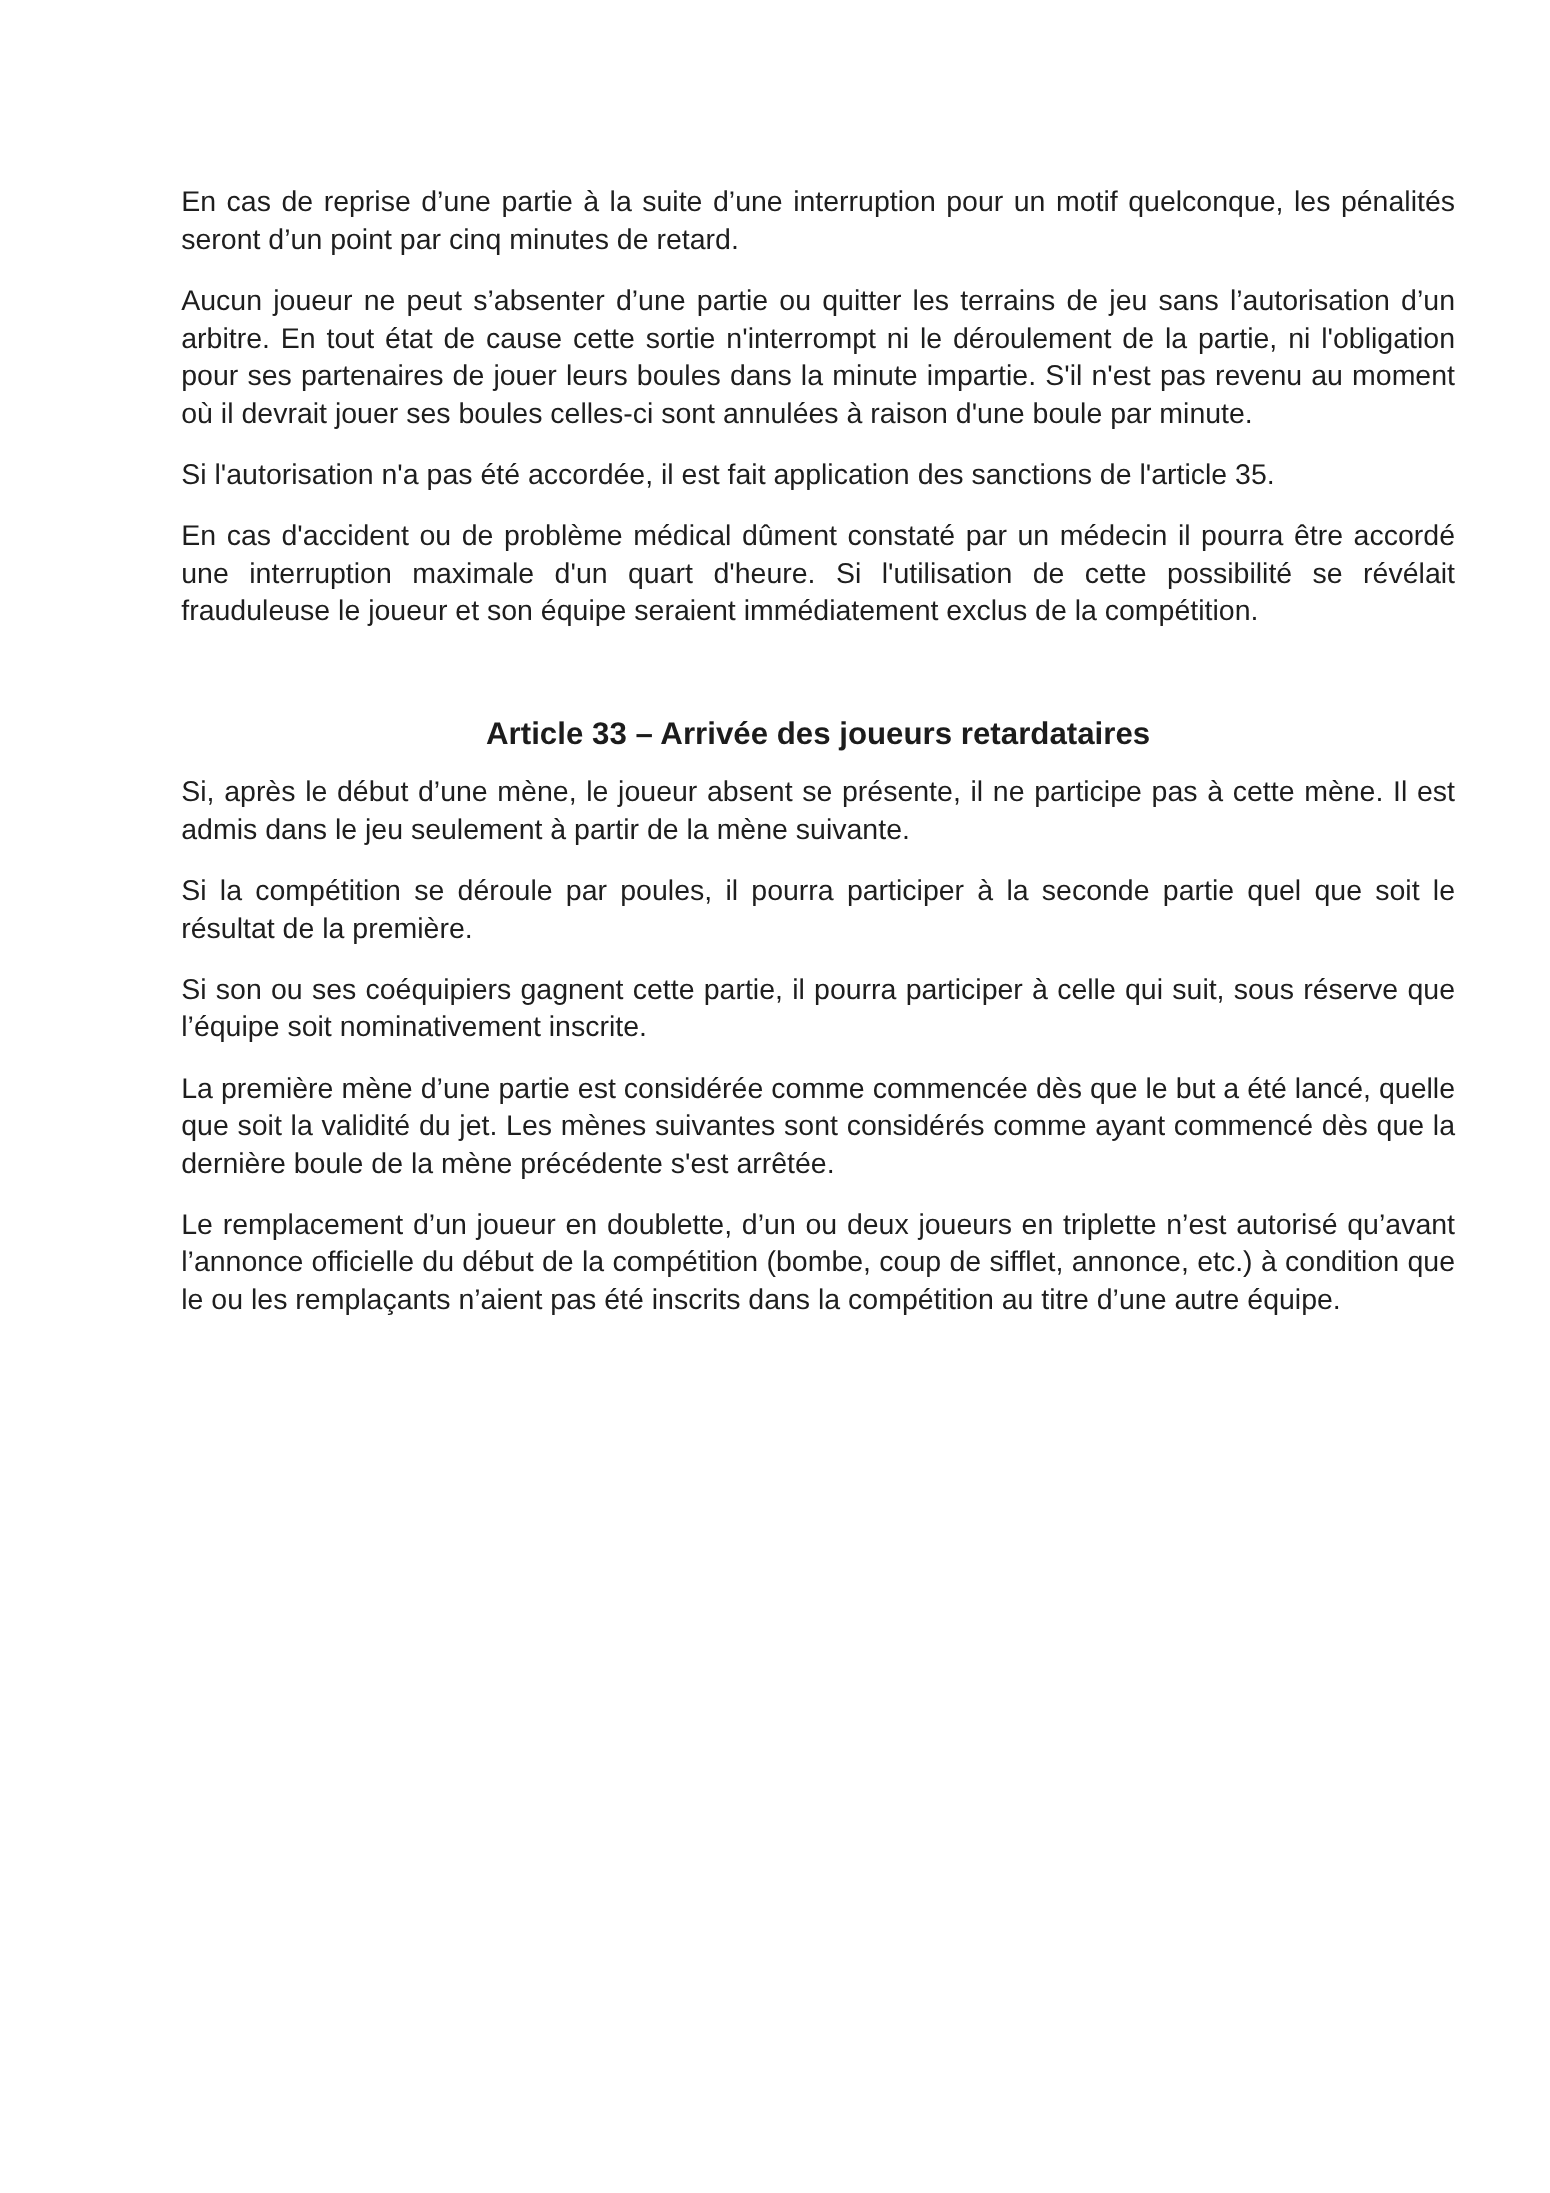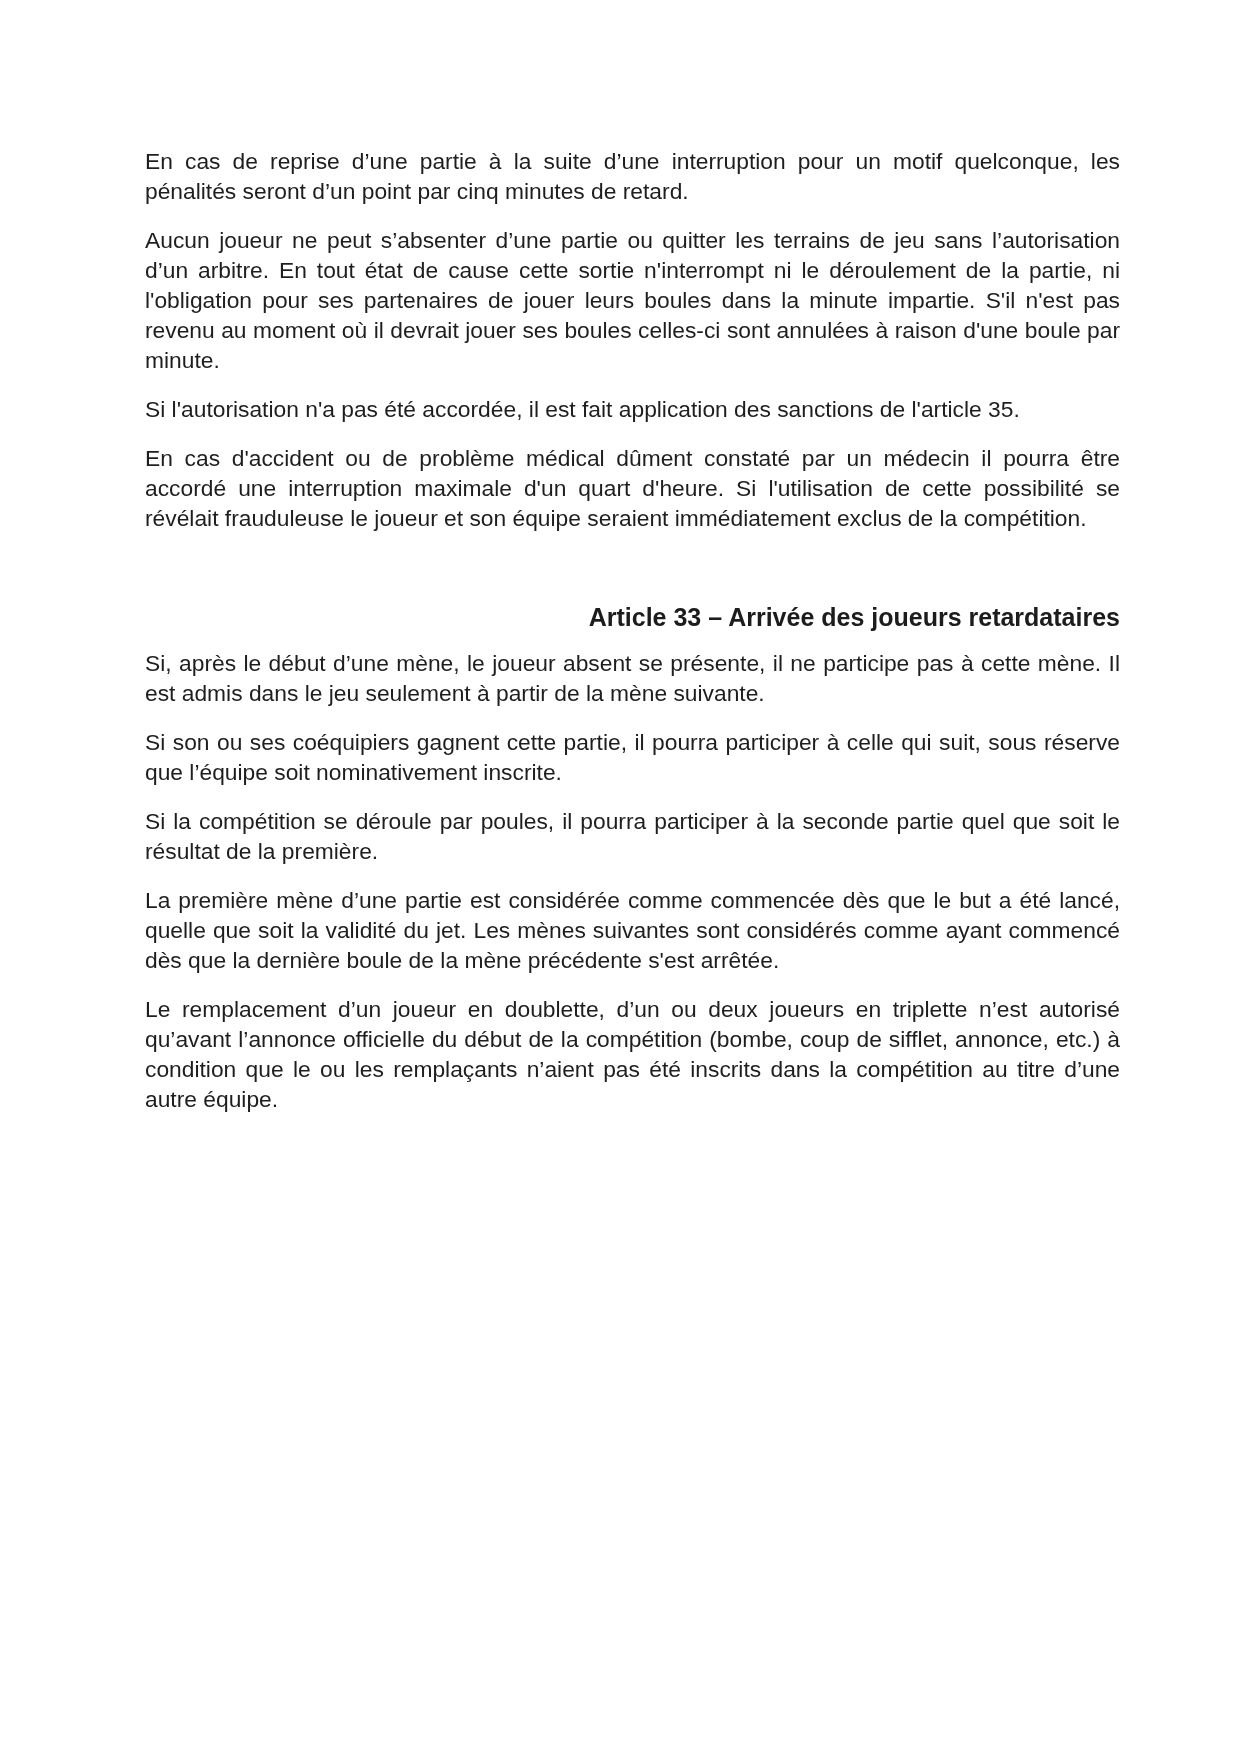--- a/index.html
+++ b/index.html
@@ -6,51 +6,51 @@
     margin: 0;
     padding: 0;
     background: #ffffff;
   }
   .page {
     position: relative;
     width: 1240px;
     height: 1754px;
     box-sizing: border-box;
     background: #ffffff;
-    padding: 146px 120px 0 145px;
+    padding: 146px 76px 0 145px;
     overflow: hidden;
     font-family: "Liberation Sans", "DejaVu Sans", sans-serif;
     color: #1e1e1e;
   }
   .page p {
     font-size: 22.8px;
     line-height: 30px;
     margin: 0 0 19px 0;
     text-align: justify;
     color: #1e1e1e;
   }
   .page h2 {
     font-size: 25px;
     line-height: 30px;
     font-weight: bold;
     margin: 69px 0 16px 0;
-    text-align: right;
+    text-align: center;
     color: #1c1c1c;
     letter-spacing: 0;
   }
 </style>
 </head>
 <body>
 
 <div class="page">
   <div class="content">
     <p>En cas de reprise d’une partie à la suite d’une interruption pour un motif quelconque, les pénalités seront d’un point par cinq minutes de retard.</p>
     <p>Aucun joueur ne peut s’absenter d’une partie ou quitter les terrains de jeu sans l’autorisation d’un arbitre. En tout état de cause cette sortie n'interrompt ni le déroulement de la partie, ni l'obligation pour ses partenaires de jouer leurs boules dans la minute impartie. S'il n'est pas revenu au moment où il devrait jouer ses boules celles-ci sont annulées à raison d'une boule par minute.</p>
     <p>Si l'autorisation n'a pas été accordée, il est fait application des sanctions de l'article 35.</p>
     <p>En cas d'accident ou de problème médical dûment constaté par un médecin il pourra être accordé une interruption maximale d'un quart d'heure. Si l'utilisation de cette possibilité se révélait frauduleuse le joueur et son équipe seraient immédiatement exclus de la compétition.</p>
     <h2>Article 33 – Arrivée des joueurs retardataires</h2>
     <p>Si, après le début d’une mène, le joueur absent se présente, il ne participe pas à cette mène. Il est admis dans le jeu seulement à partir de la mène suivante.</p>
+    <p>Si la compétition se déroule par poules, il pourra participer à la seconde partie quel que soit le résultat de la première.</p>
     <p>Si son ou ses coéquipiers gagnent cette partie, il pourra participer à celle qui suit, sous réserve que l’équipe soit nominativement inscrite.</p>
-    <p>Si la compétition se déroule par poules, il pourra participer à la seconde partie quel que soit le résultat de la première.</p>
     <p>La première mène d’une partie est considérée comme commencée dès que le but a été lancé, quelle que soit la validité du jet. Les mènes suivantes sont considérés comme ayant commencé dès que la dernière boule de la mène précédente s'est arrêtée.</p>
     <p>Le remplacement d’un joueur en doublette, d’un ou deux joueurs en triplette n’est autorisé qu’avant l’annonce officielle du début de la compétition (bombe, coup de sifflet, annonce, etc.) à condition que le ou les remplaçants n’aient pas été inscrits dans la compétition au titre d’une autre équipe.</p>
   </div>
 </div>
 
 </body></html>

